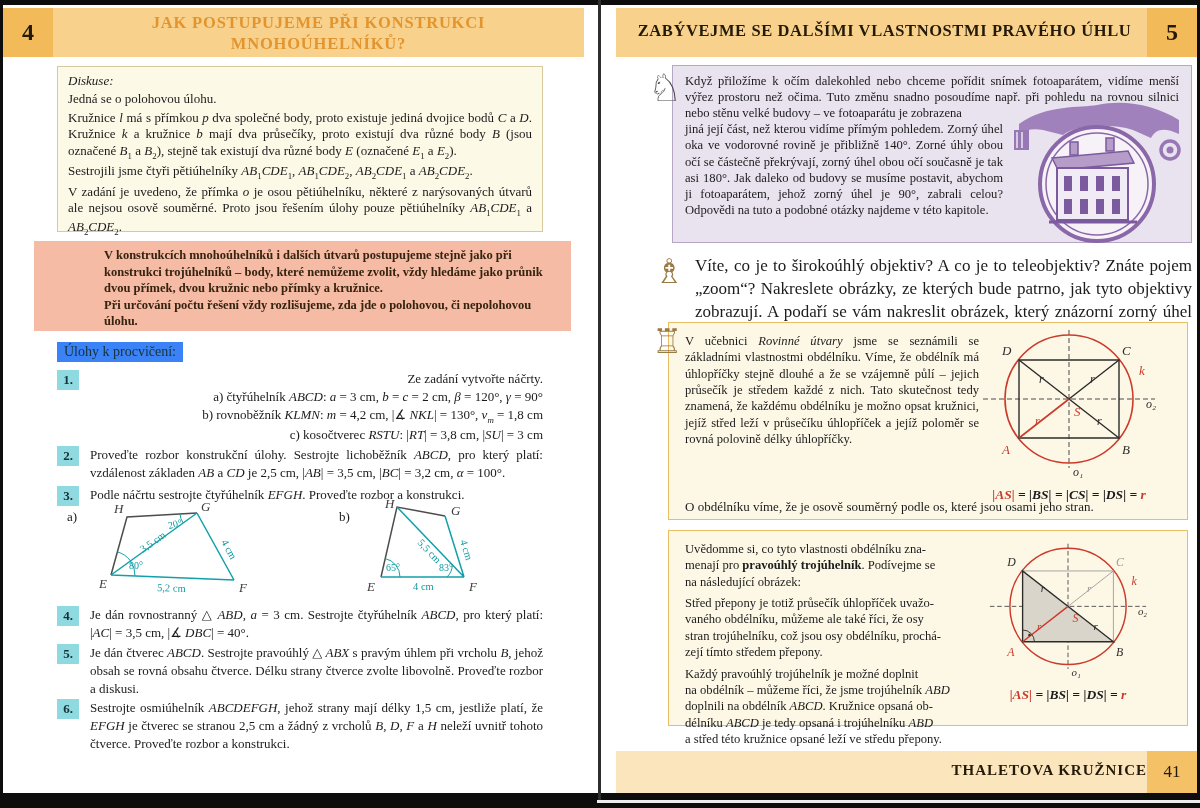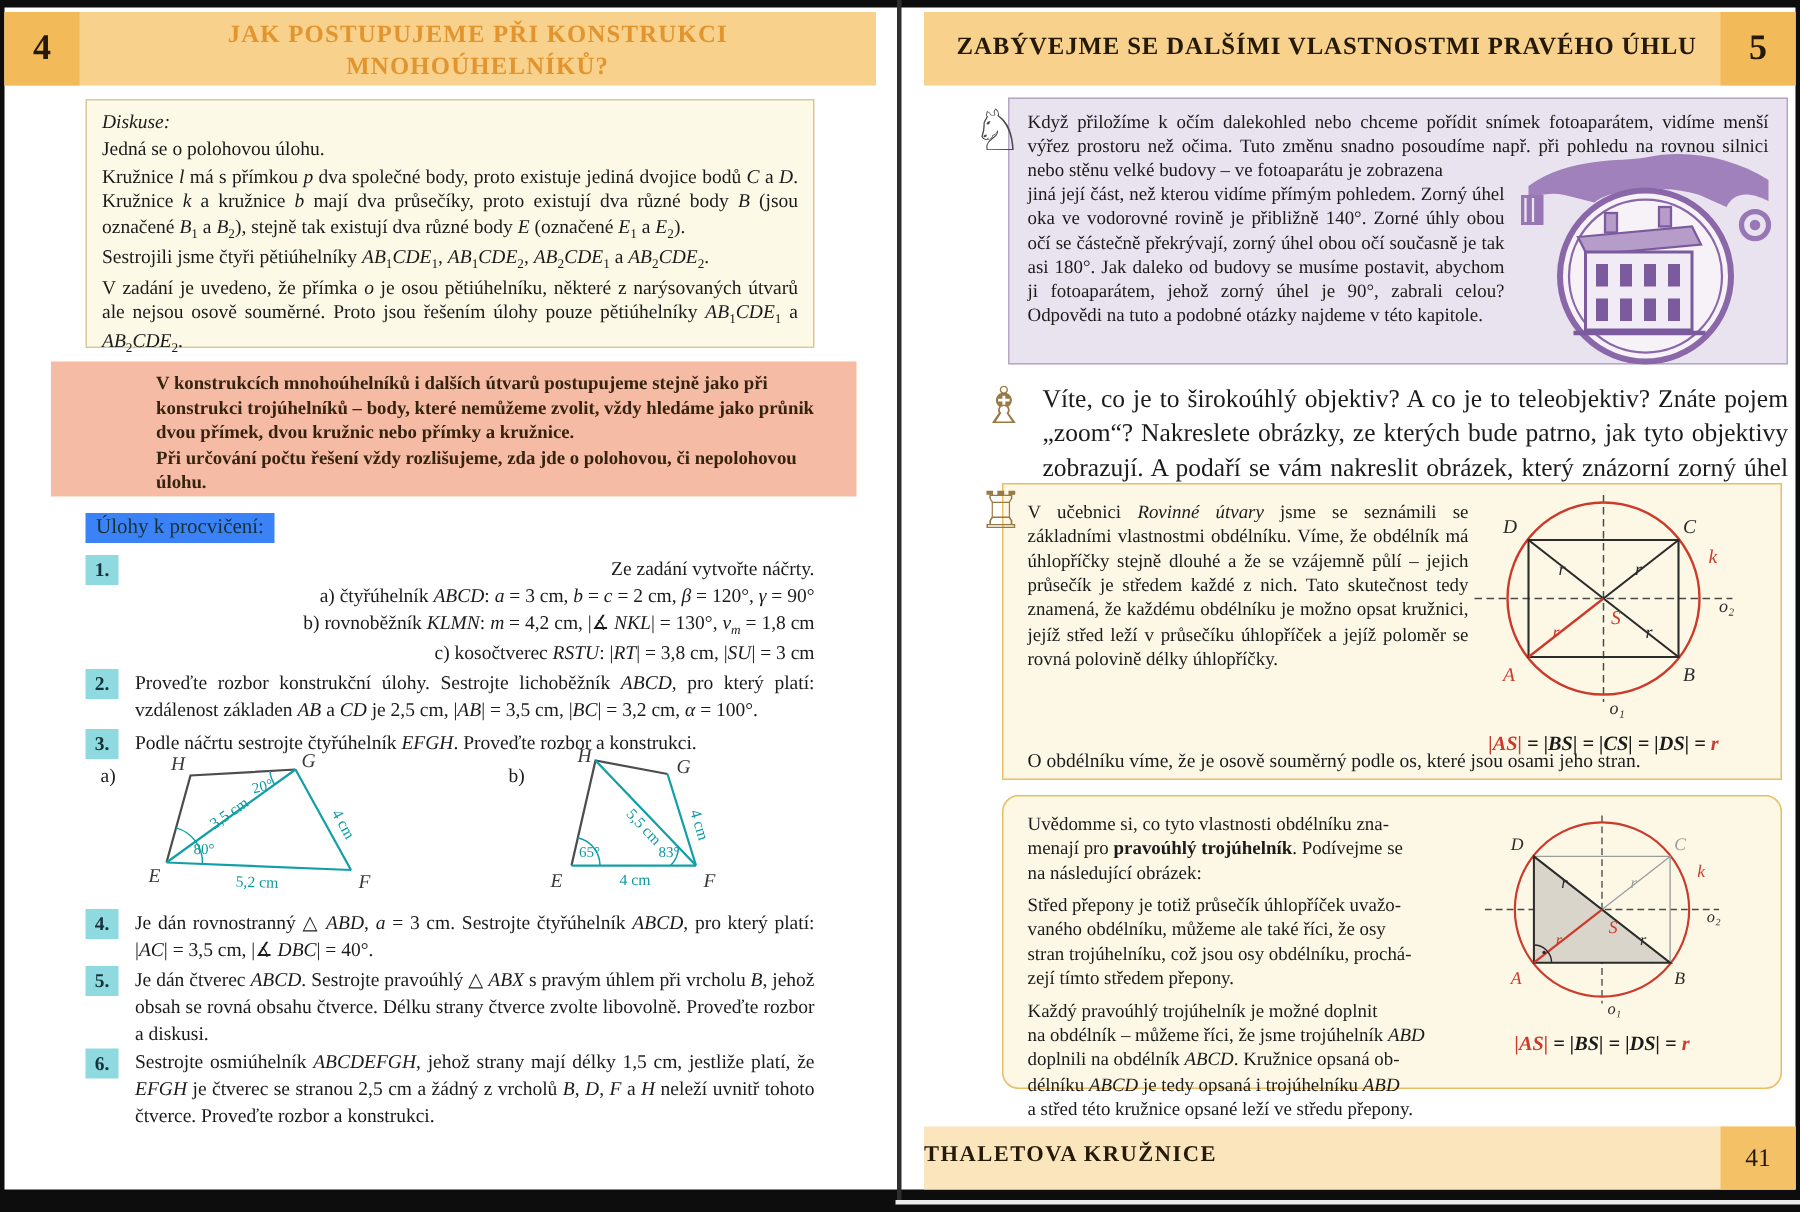--- a/index.html
+++ b/index.html
@@ -24,21 +24,21 @@
   .ttl-right{position:absolute;left:14px;right:58px;top:13px;text-align:center;font-weight:bold;
         font-size:16.5px;color:#241a08;letter-spacing:.6px;}
   .ftr{position:absolute;top:746px;height:42px;background:#FBE5BC;}
   #left-page .ftr{left:0;width:581px;}
   #right-page .ftr{left:16px;width:581px;}
   .ftr .pnum{height:42px;font-size:17px;font-weight:normal;background:#F5C167;}
   #left-page .ftr .pnum{left:0;}
   #right-page .ftr .pnum{right:0;}
   .ftr-note{position:absolute;left:188px;top:5px;font-size:12.5px;line-height:1.3;}
   .ftr-note .l2{margin-left:42px;}
-  .ftr-title{position:absolute;left:0;right:50px;top:11px;text-align:left;font-weight:bold;
+  .ftr-title{position:absolute;left:0;right:50px;top:11px;text-align:right;font-weight:bold;
         font-size:15px;letter-spacing:1px;color:#241a08;}
 
   
   .diskuse{position:absolute;left:54px;top:61px;width:486px;height:166px;background:#FDF9E7;
         border:1px solid #D8C89E;box-sizing:border-box;padding:6px 10px;font-size:13px;line-height:1.26;}
   .diskuse p{margin:2px 0;text-align:justify;}
   .dh{font-style:italic;margin-bottom:2px;}
   .pinkbox{position:absolute;left:3px;top:236px;width:537px;height:90px;background:#F5BBA4;
         box-sizing:border-box;padding:6px 12px 0 70px;font-weight:bold;color:#35230f;
         font-size:12.5px;line-height:1.32;margin-left:28px;}
@@ -60,21 +60,21 @@
   .purplebox .narrow{width:318px;}
   .chess{position:absolute;z-index:3;line-height:1;}
   #knight-icon{left:48px;top:64px;font-size:38px;color:#4b4b4b;}
   #bishop-icon{left:54px;top:250px;font-size:34px;color:#9a7a44;}
   #rook-icon{left:52px;top:320px;font-size:34px;color:#9a7a44;}
   .question{position:absolute;left:95px;top:250px;width:497px;
         font-size:17px;line-height:1.35;text-align:justify;}
   .ybox{position:absolute;left:68px;width:520px;background:#FDF8E6;border:1.5px solid #E9BD62;
         box-sizing:border-box;}
   #ybox1{top:317px;height:198px;}
-  #ybox2{top:525px;height:196px;border-radius:11px;}
+  #ybox2{top:525px;height:196px;}
   .ybox .col{position:absolute;left:16px;top:10px;width:294px;font-size:12.6px;line-height:1.3;}
   .ybox .col p{margin:0 0 5px 0;text-align:justify;}
   #ybox2 .col{width:302px;}
   #ybox2 .col p{text-align:left;}
   .figwrap1{position:absolute;left:300px;top:4px;width:200px;}
   .figwrap2{position:absolute;left:308px;top:10px;width:182px;}
   .formula{text-align:center;font-weight:bold;font-style:italic;font-size:13.5px;margin-top:4px;}
   .red{color:#CC3A2B;}
   .note-line{position:absolute;left:16px;top:176px;width:488px;font-size:13px;}
   .houseimg{position:absolute;right:6px;top:26px;z-index:2;}

